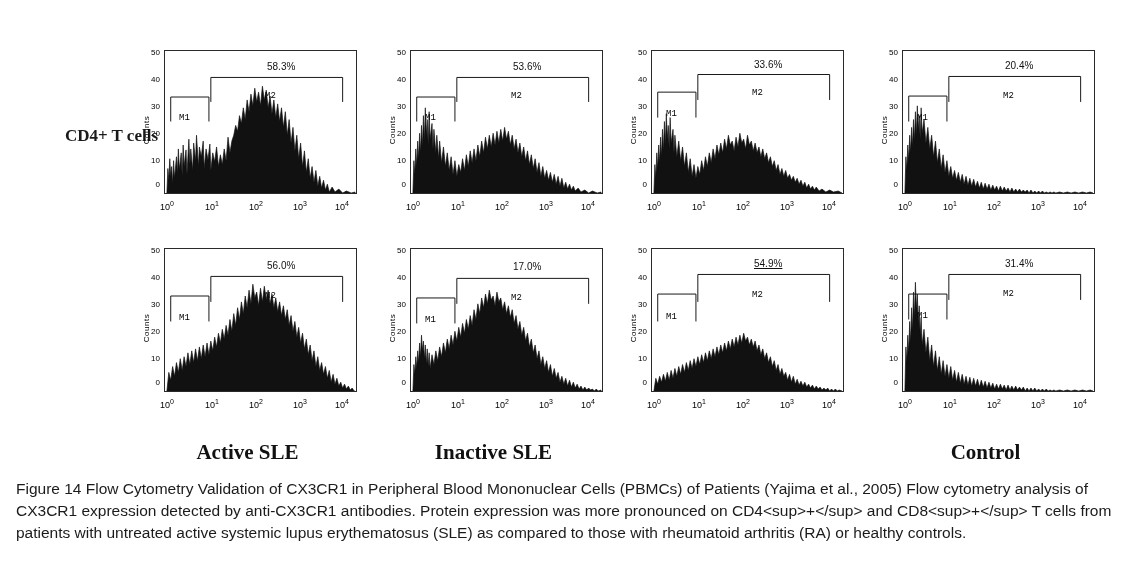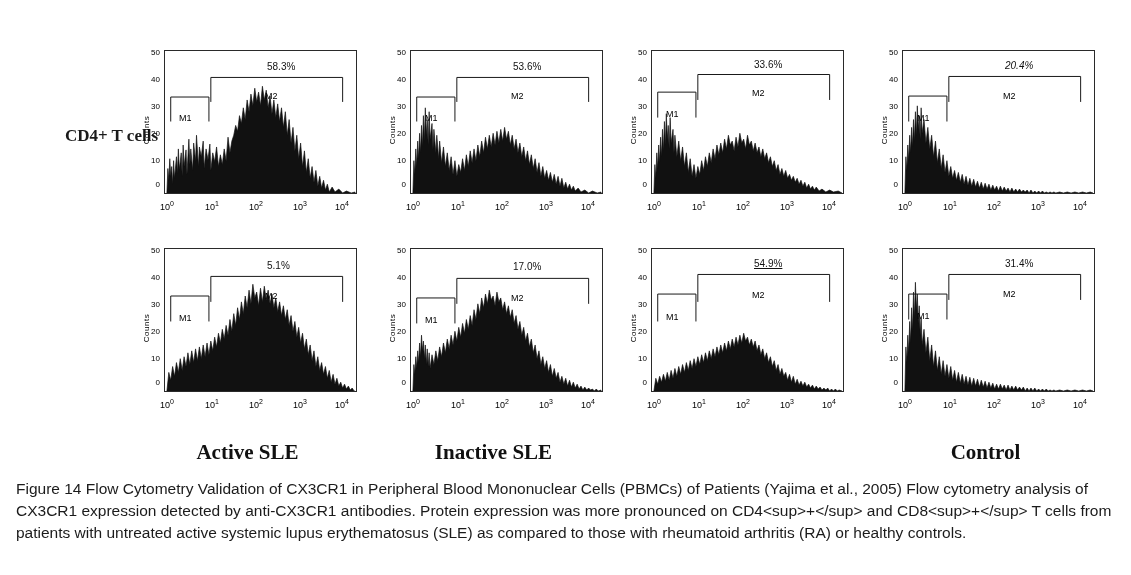--- a/index.html
+++ b/index.html
@@ -93,21 +93,21 @@
     font-size: 9px;
     font-family: "Liberation Sans", sans-serif;
     white-space: nowrap;
   }
   .xtick sup { font-size: 7px; }
 
   svg.hist { display: block; width: 100%; height: 100%; }
   .mlabel {
     position: absolute;
     font-size: 9px;
-    font-family: Liberation Sans, sans-serif;
+    font-family: Liberation Mono, monospace;
   }
   .pct {
     position: absolute;
     font-size: 10px;
     font-family: "Liberation Sans", sans-serif;
     font-weight: normal;
     color: #111;
   }
 
   
@@ -264,21 +264,21 @@
           <svg class="hist" viewBox="0 0 200 145" preserveAspectRatio="none" style="position:absolute;left:0;top:0;">
             <line x1="6" y1="46" x2="6" y2="72" stroke="#111" stroke-width="1"></line>
             <line x1="6" y1="46" x2="46" y2="46" stroke="#111" stroke-width="1"></line>
             <line x1="46" y1="46" x2="46" y2="72" stroke="#111" stroke-width="1"></line>
             <line x1="48" y1="26" x2="48" y2="52" stroke="#111" stroke-width="1"></line>
             <line x1="48" y1="26" x2="186" y2="26" stroke="#111" stroke-width="1"></line>
             <line x1="186" y1="26" x2="186" y2="52" stroke="#111" stroke-width="1"></line>
           </svg>
           <div class="mlabel" style="left:14px; top:62px;">M1</div>
           <div class="mlabel" style="left:100px; top:40px;">M2</div>
-          <div class="pct" style="left:102px; top:9px;font-style:italic;">20.4%</div>
+          <div class="pct" style="left:102px; top:9px;">20.4%</div>
         </div>
         <div class="xtick" style="left:30px;">10<sup>0</sup></div>
         <div class="xtick" style="left:75px;">10<sup>1</sup></div>
         <div class="xtick" style="left:119px;">10<sup>2</sup></div>
         <div class="xtick" style="left:163px;">10<sup>3</sup></div>
         <div class="xtick" style="left:205px;">10<sup>4</sup></div>
       </div>
     </div>
 
     <div class="row row2">
@@ -298,21 +298,21 @@
           <svg class="hist" viewBox="0 0 200 145" preserveAspectRatio="none" style="position:absolute;left:0;top:0;">
             <line x1="6" y1="48" x2="6" y2="74" stroke="#111" stroke-width="1"></line>
             <line x1="6" y1="48" x2="46" y2="48" stroke="#111" stroke-width="1"></line>
             <line x1="46" y1="48" x2="46" y2="74" stroke="#111" stroke-width="1"></line>
             <line x1="48" y1="28" x2="48" y2="54" stroke="#111" stroke-width="1"></line>
             <line x1="48" y1="28" x2="186" y2="28" stroke="#111" stroke-width="1"></line>
             <line x1="186" y1="28" x2="186" y2="54" stroke="#111" stroke-width="1"></line>
           </svg>
           <div class="mlabel" style="left:14px; top:64px;">M1</div>
           <div class="mlabel" style="left:100px; top:42px;">M2</div>
-          <div class="pct" style="left:102px; top:11px;">5.1%</div>
+          <div class="pct" style="left:102px; top:11px;">56.0%</div>
         </div>
         <div class="xtick" style="left:30px;">10<sup>0</sup></div>
         <div class="xtick" style="left:75px;">10<sup>1</sup></div>
         <div class="xtick" style="left:119px;">10<sup>2</sup></div>
         <div class="xtick" style="left:163px;">10<sup>3</sup></div>
         <div class="xtick" style="left:205px;">10<sup>4</sup></div>
       </div>
 
       <div class="panel c1">
         <div class="ylabel">Counts</div>

